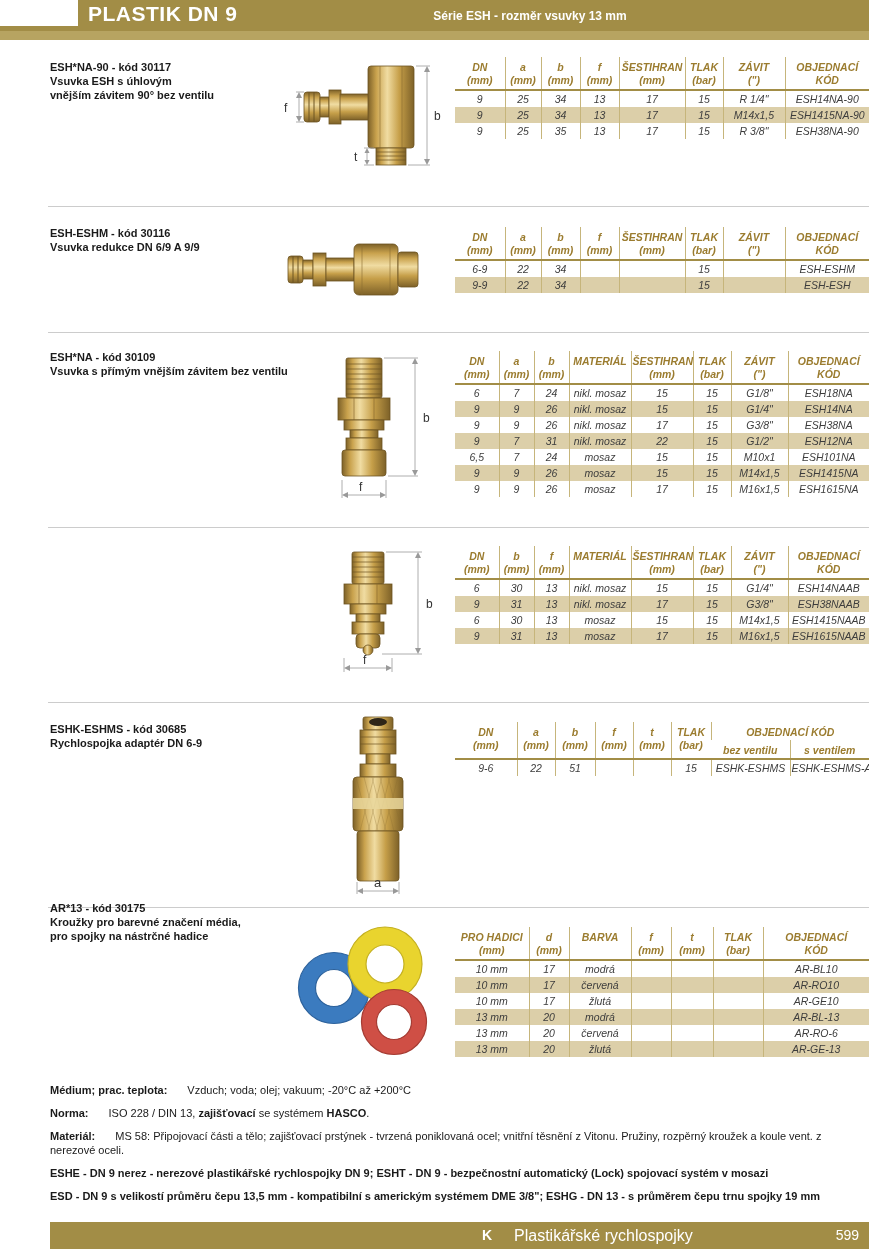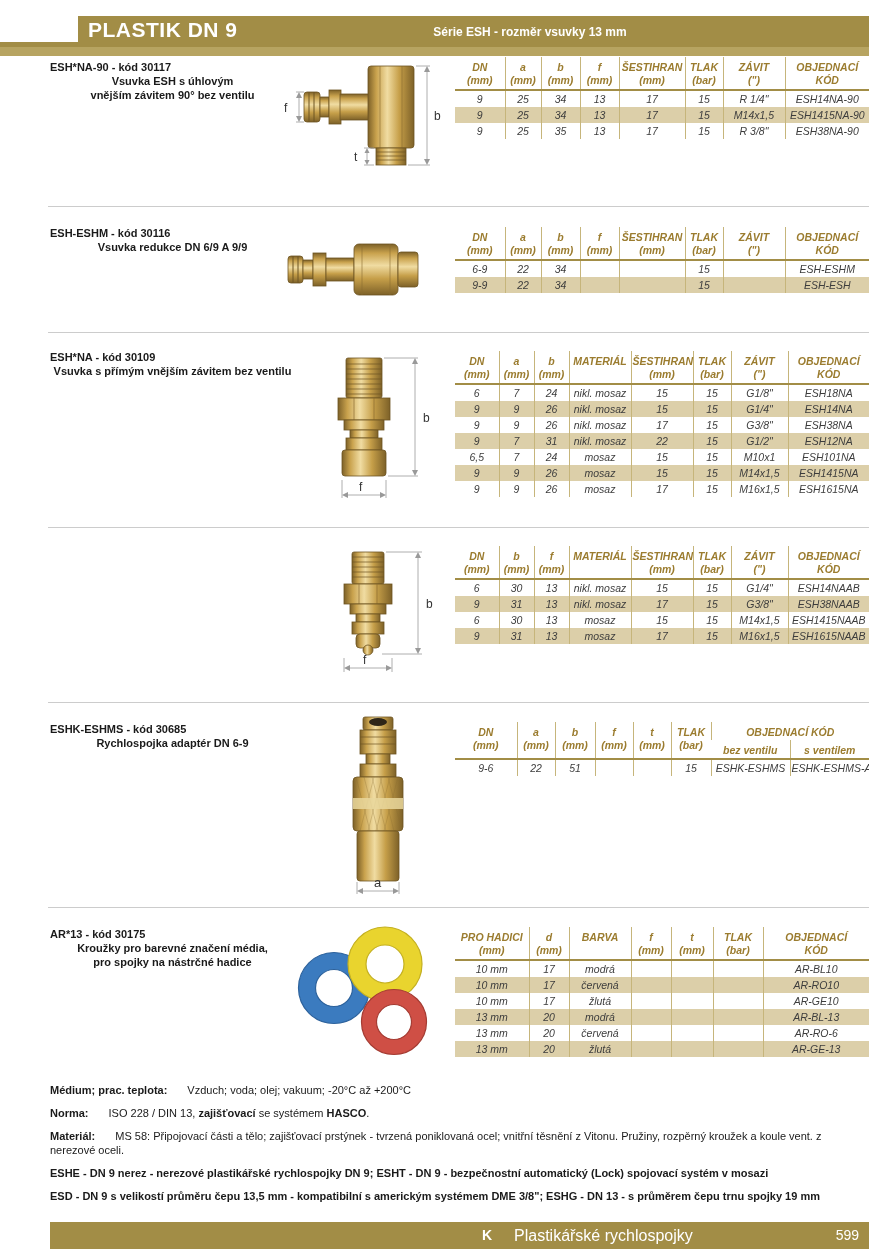--- a/index.html
+++ b/index.html
@@ -1,28 +1,28 @@
 <!DOCTYPE html>
 <html><head>
 <meta charset="utf-8">
 <style>
   html,body{margin:0;padding:0;background:#fff;}
   #page{position:relative;width:869px;height:1255px;background:#fff;overflow:hidden;
         font-family:"Liberation Sans",sans-serif;}
 
   
-  .top-bar{position:absolute;left:0;top:16px;width:869px;height:40px;background:#a28d46;}
+  .top-bar{position:absolute;left:0;top:0;width:869px;height:40px;background:#a28d46;}
   .top-bar-light{position:absolute;left:0;top:31px;width:869px;height:9px;background:#b7a461;}
   .notch{position:absolute;left:0;top:0;width:78px;height:26px;background:#fff;}
   .brand-title{position:absolute;left:88px;top:2px;font-size:21px;font-weight:bold;color:#fff;letter-spacing:.5px;}
   .brand-sub{position:absolute;left:360px;top:9px;width:340px;text-align:center;font-size:12px;font-weight:bold;color:#fff;}
 
   
   .ptitle{position:absolute;left:50px;width:245px;font-size:11px;font-weight:bold;color:#1a1a1a;line-height:14px;}
-  .ptitle .t2{white-space:pre-line;text-align:center;}
+  .ptitle .t2{white-space:pre-line;}
 
   .pimg{position:absolute;}
   svg text{font-family:"Liberation Sans",sans-serif;}
 
   
   .ptable{position:absolute;left:455px;width:414px;}
   table.spec{border-collapse:collapse;table-layout:fixed;width:414px;font-style:italic;}
   .spec th{color:#9b7c2f;font-size:10.5px;font-weight:bold;text-align:center;vertical-align:top;
            padding:4px 1px 2px;border-left:1px solid #c6b57b;border-bottom:2px solid #a28d46;}
   .spec th:first-child{border-left:none;}
@@ -674,21 +674,21 @@
             <td>15</td>
             <td>ESHK-ESHMS</td>
             <td>ESHK-ESHMS-AB</td>
           </tr>
         </tbody>
       </table>
     </div>
 
   <div class="sep" style="top:907px"></div>
 
-  <div class="ptitle" style="top:927px">
+  <div class="ptitle" style="top:901px">
     <div class="t1">AR*13 - kód 30175</div>
     <div class="t2">Kroužky pro barevné značení média,
 pro spojky na nástrčné hadice</div>
   </div>
   <div class="pimg" style="left:288px;top:922px">
     <svg width="165" height="138" viewBox="0 0 165 138">
       <circle cx="46" cy="66" r="27" fill="none" stroke="#3b7bbf" stroke-width="17"></circle>
       <circle cx="46" cy="66" r="35.5" fill="none" stroke="#2d629c" stroke-width="1.2"></circle>
       <circle cx="46" cy="66" r="18.5" fill="none" stroke="#2d629c" stroke-width="1.2"></circle>
       <circle cx="97" cy="42" r="28" fill="none" stroke="#e9d42e" stroke-width="18"></circle>

